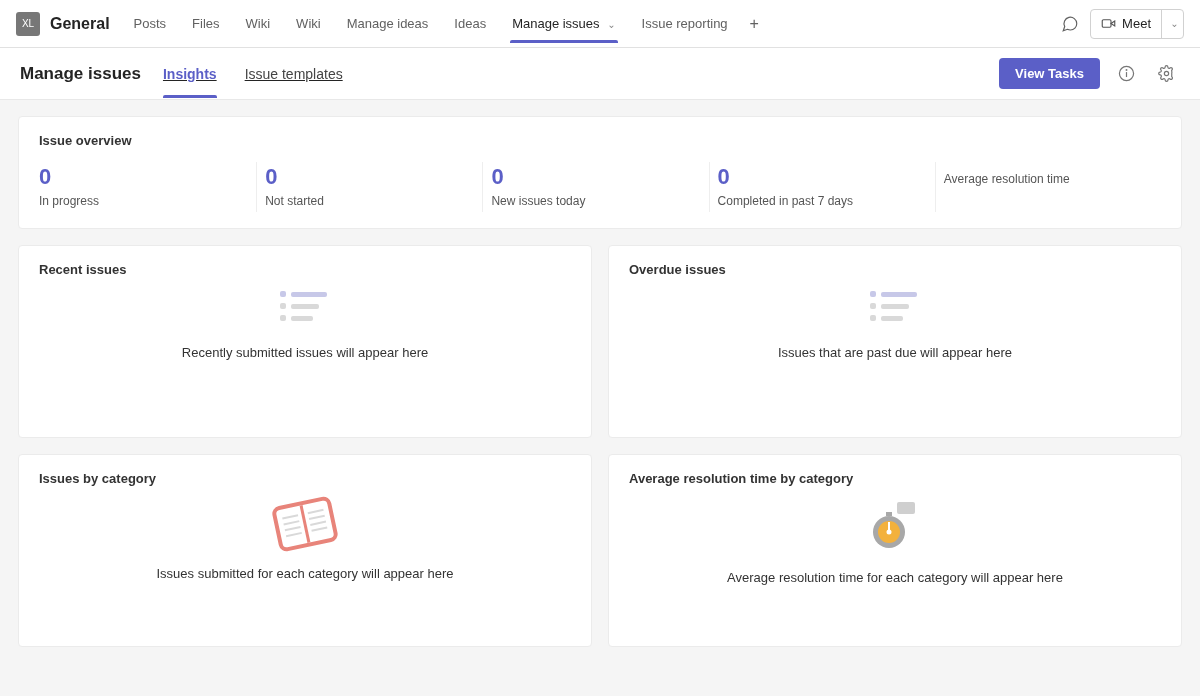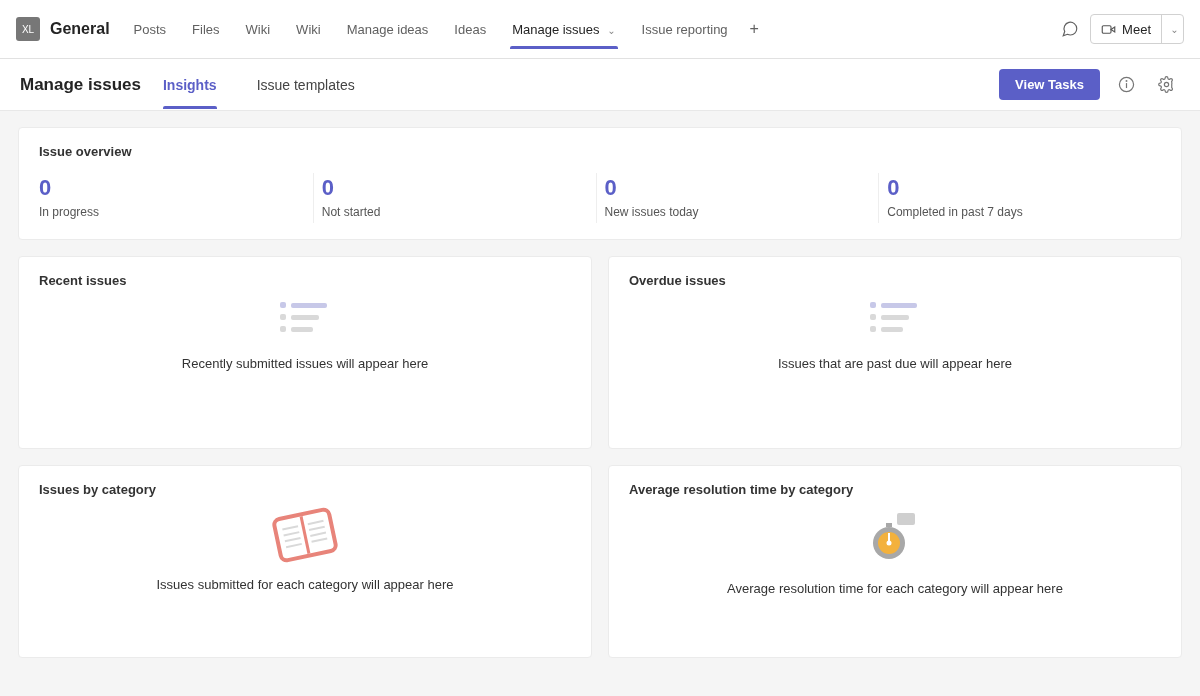--- a/index.html
+++ b/index.html
@@ -7,21 +7,21 @@
     font-family: "Segoe UI", -apple-system, BlinkMacSystemFont, sans-serif;
     background: #f5f5f5;
     color: #242424;
     width: 1200px;
     height: 696px;
     overflow: hidden;
   }
   .top-bar {
     display: flex;
     align-items: center;
-    height: 59px;
+    height: 48px;
     padding: 0 16px;
     background: #fff;
     border-bottom: 1px solid #e1e1e1;
   }
   .team-icon {
     width: 24px; height: 24px;
     background: #777;
     color: #fff;
     font-size: 10px;
     border-radius: 3px;
@@ -45,21 +45,21 @@
   .icon-btn { width: 28px; height: 28px; display:flex; align-items:center; justify-content:center; cursor:pointer; color:#616161; border-radius:4px; }
   .meet-group { display:flex; align-items:center; border:1px solid #d1d1d1; border-radius:4px; background:#fff; height:30px; }
   .meet-btn { display:flex; align-items:center; gap:6px; padding:0 10px; font-size:13px; cursor:pointer; height:100%; }
   .meet-split { border-left:1px solid #d1d1d1; width:22px; height:100%; display:flex; align-items:center; justify-content:center; cursor:pointer; }
 
   .sub-bar {
     display:flex; align-items:center; height:52px;
     padding: 0 20px; background:#fff; border-bottom:1px solid #e8e8e8;
   }
   .page-title { font-weight:700; font-size:17px; margin-right:22px; }
-  .sub-tabs { display:flex; gap:40px; flex:1; }
+  .sub-tabs { display:flex; gap:28px; flex:1;text-decoration:underline; }
   .sub-tab { font-size:14px; color:#444; padding:16px 0; position:relative; cursor:pointer; }
   .sub-tab.active { color:#5b5fc7; font-weight:600; }
   .sub-tab.active::after {
     content:""; position:absolute; left:0; right:0; bottom:0;
     height:3px; background:#5b5fc7; border-radius:2px 2px 0 0;
   }
   .sub-right { display:flex; align-items:center; gap:12px; }
   .view-tasks-btn {
     background:#5b5fc7; color:#fff; border:none; border-radius:4px;
     padding:8px 16px; font-size:13px; font-weight:600; cursor:pointer;margin-left:35px;
@@ -174,20 +174,24 @@
         <div class="stat-label">Not started</div>
       </div>
       <div class="stat">
         <div class="stat-value">0</div>
         <div class="stat-label">New issues today</div>
       </div>
       <div class="stat">
         <div class="stat-value">0</div>
         <div class="stat-label">Completed in past 7 days</div>
       </div>
+      <div class="stat">
+        <div class="stat-value"></div>
+        <div class="stat-label">Average resolution time</div>
+      </div>
     </div>
   </div>
 
   <div class="grid-2">
     <div class="card empty-card">
       <div class="card-title">Recent issues</div>
       <div class="empty-body">
         <div class="list-glyph">
           <div class="lg-row">
               <div class="lg-dot"></div>

